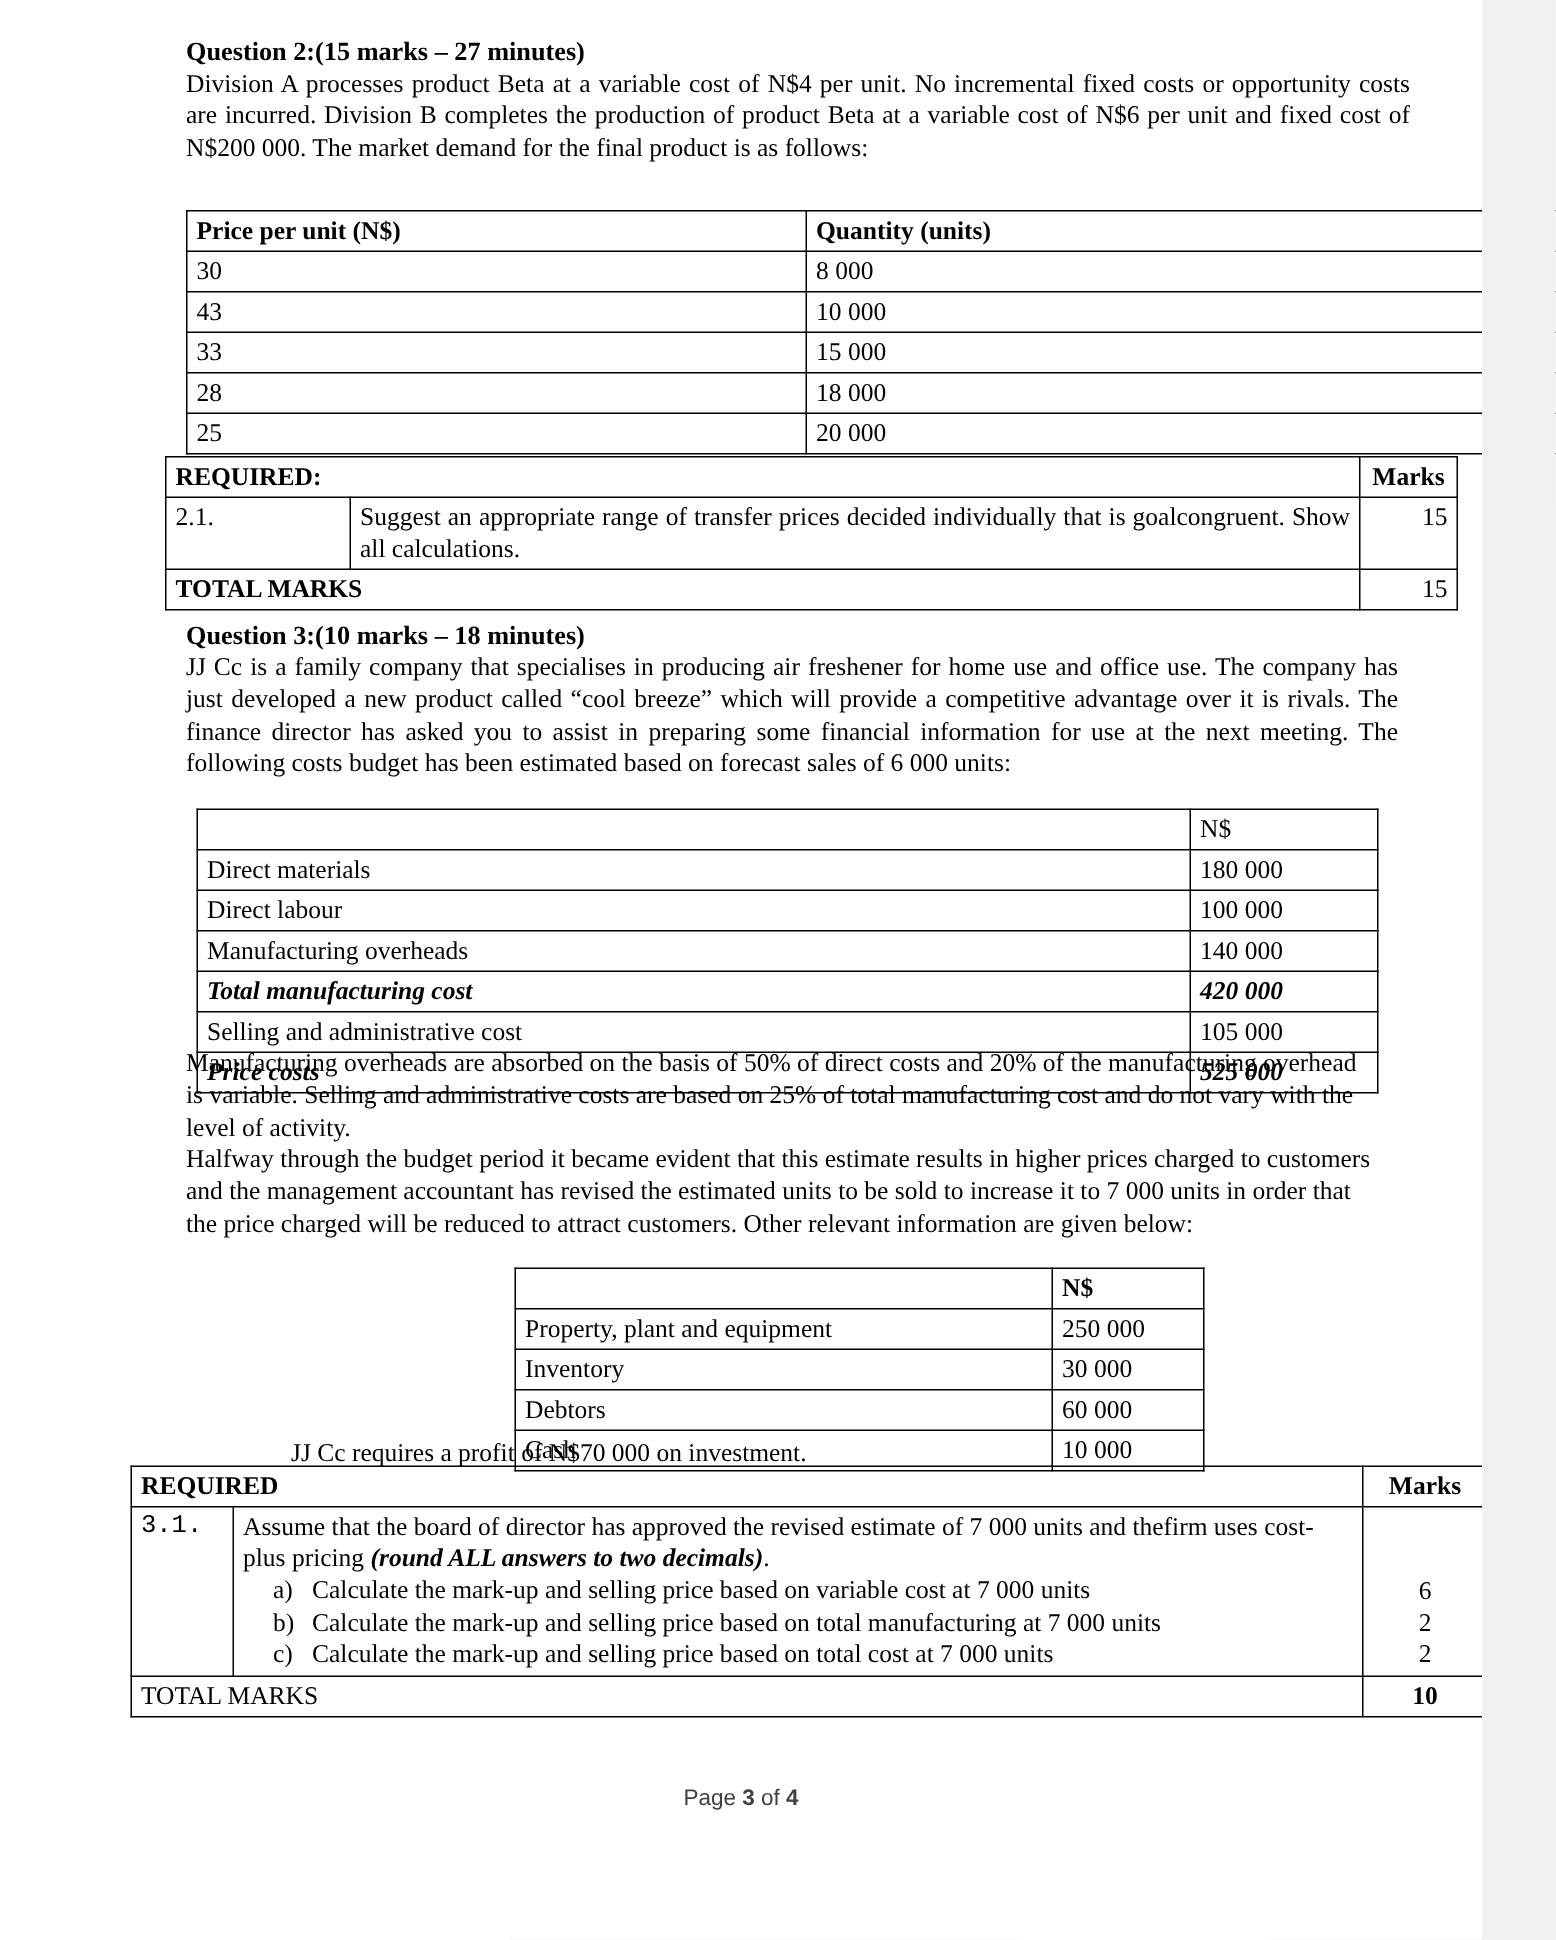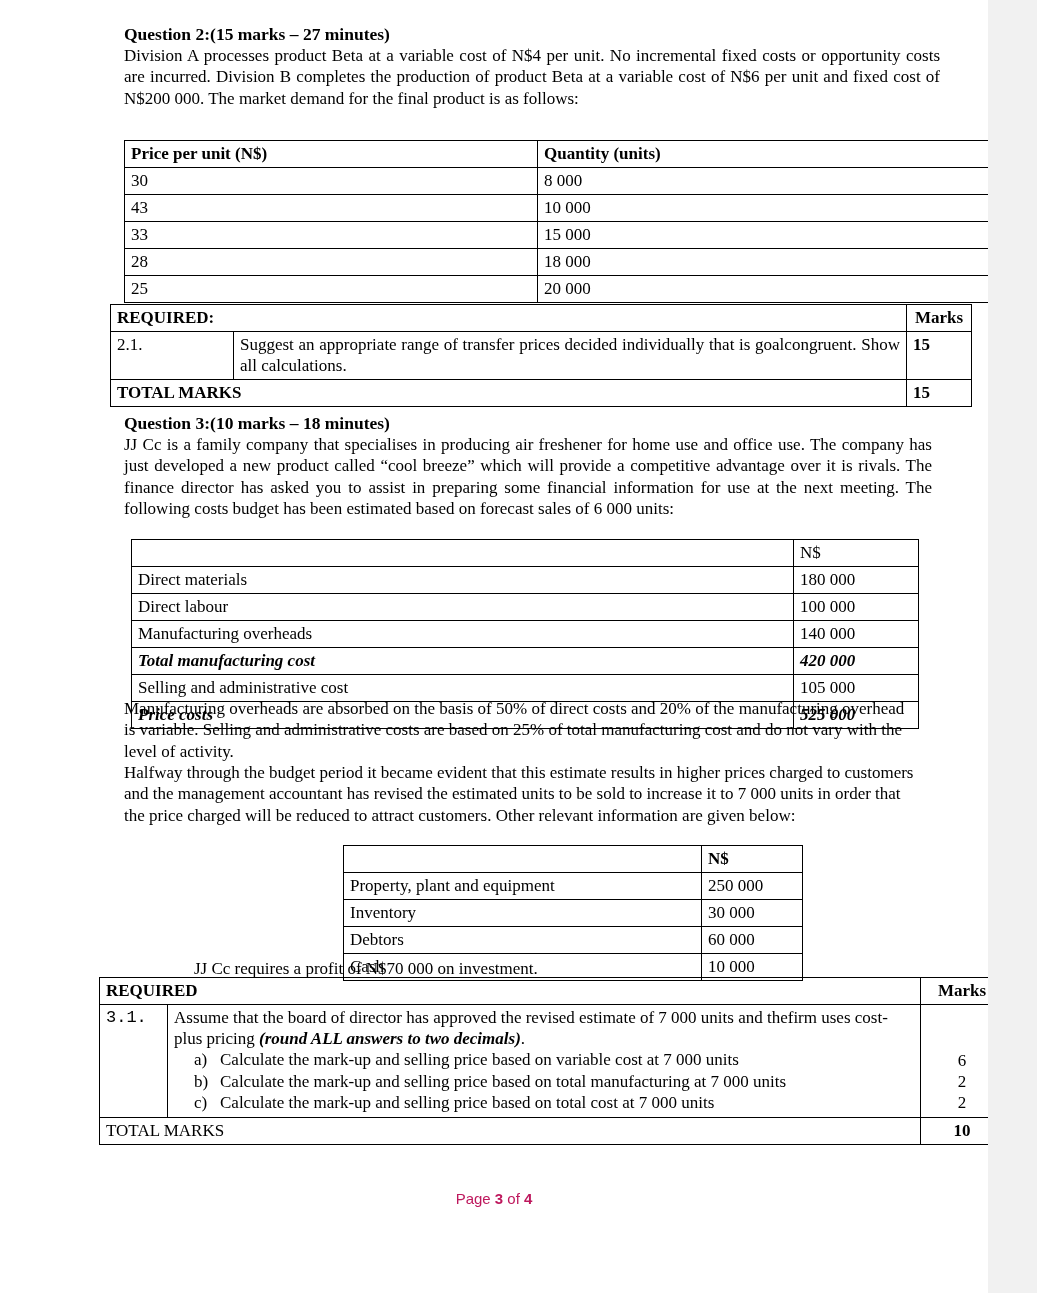--- a/index.html
+++ b/index.html
@@ -62,21 +62,21 @@
   }
   .tbl-demand { width: 1004px; margin-left: 0; margin-top: 12px; }
   .tbl-demand td.c1 { width: 400px; }
   .tbl-demand tr.hdr td { font-weight: bold; }
 
   .tbl-req1 { width: 862px; margin-left: 0; }
   .tbl-req1 .lbl { font-weight: bold; }
   .tbl-req1 .num { width: 110px; }
   .tbl-req1 .body { text-align: justify; }
   .tbl-req1 .marks { width: 52px; text-align: center; font-weight: bold; }
-  .tbl-req1 .marksval { width: 52px; text-align: left; font-weight: bold; }
+  .tbl-req1 .marksval { width: 52px; text-align: right; font-weight: normal; }
 
   .tbl-costs { width: 788px; }
   .tbl-costs .v { width: 112px; }
   .tbl-costs .bi { font-weight: bold; font-style: italic; }
   .tbl-costs .nhead { font-weight: normal; }
 
   .tbl-assets { width: 460px; }
   .tbl-assets .v { width: 88px; }
   .tbl-assets .nhead { font-weight: bold; }
 
@@ -107,21 +107,21 @@
   }
 
   .footer {
     position: absolute;
     left: 0;
     top: 1190px;
     width: 988px;
     text-align: center;
     font-family: "Liberation Sans", sans-serif;
     font-size: 15px;
-    color: #be185d;
+    color: #404040;
   }
   .footer b { font-weight: bold; }
 </style>
 </head>
 <body>
 
 <div class="page">
 
   <div style="position:absolute; left:124px; top:24px; width:822px;">
     <div class="qhead">Question 2:(15 marks – 27 minutes)</div>
@@ -257,21 +257,21 @@
           <td class="v">10 000</td>
         </tr>
       </tbody>
     </table>
   </div>
 
   <div style="position:absolute; left:194px; top:958px; width:600px;">
     <p class="para nojust">JJ Cc requires a profit of N$70 000 on investment.</p>
   </div>
 
-  <div style="position:absolute; left:52px; top:977px;padding-left:47px;">
+  <div style="position:absolute; left:40px; top:977px;padding-left:47px;">
     <table class="tbl-req2">
       <tbody>
         <tr>
           <td class="hdrlabel" colspan="2">REQUIRED</td>
           <td class="marks">Marks</td>
         </tr>
         <tr>
           <td class="num">3.1.</td>
           <td>
             <div>

